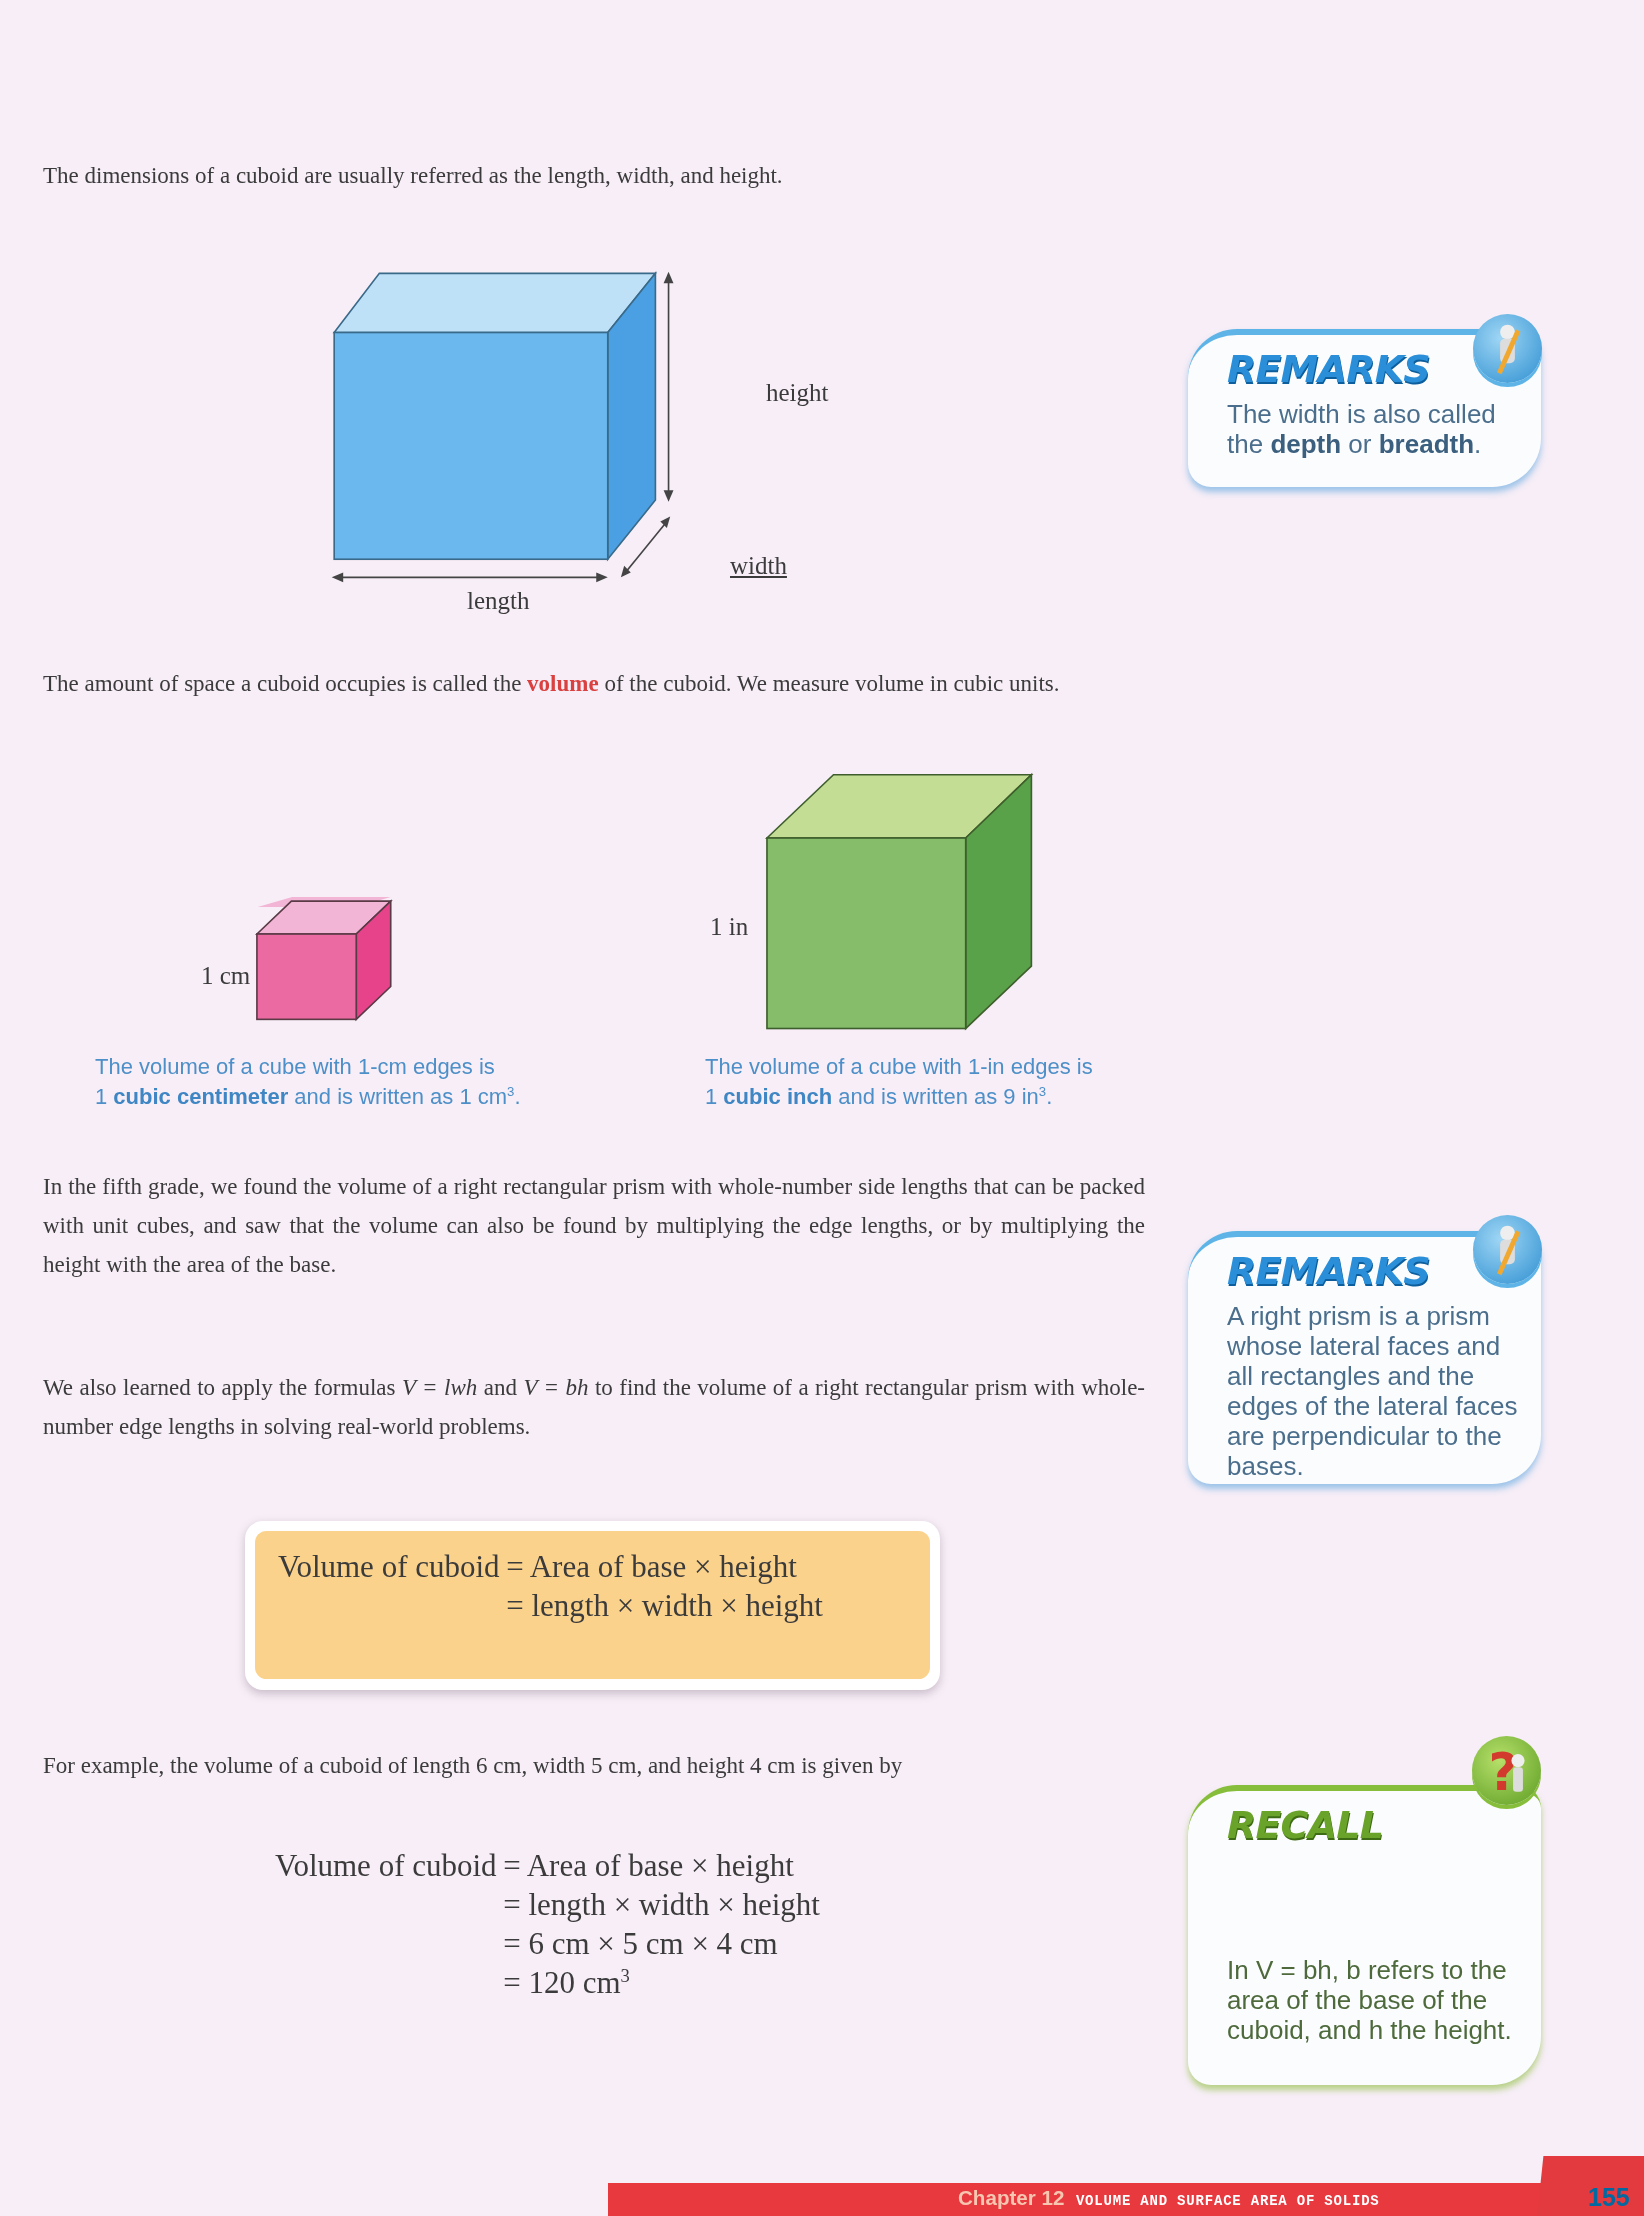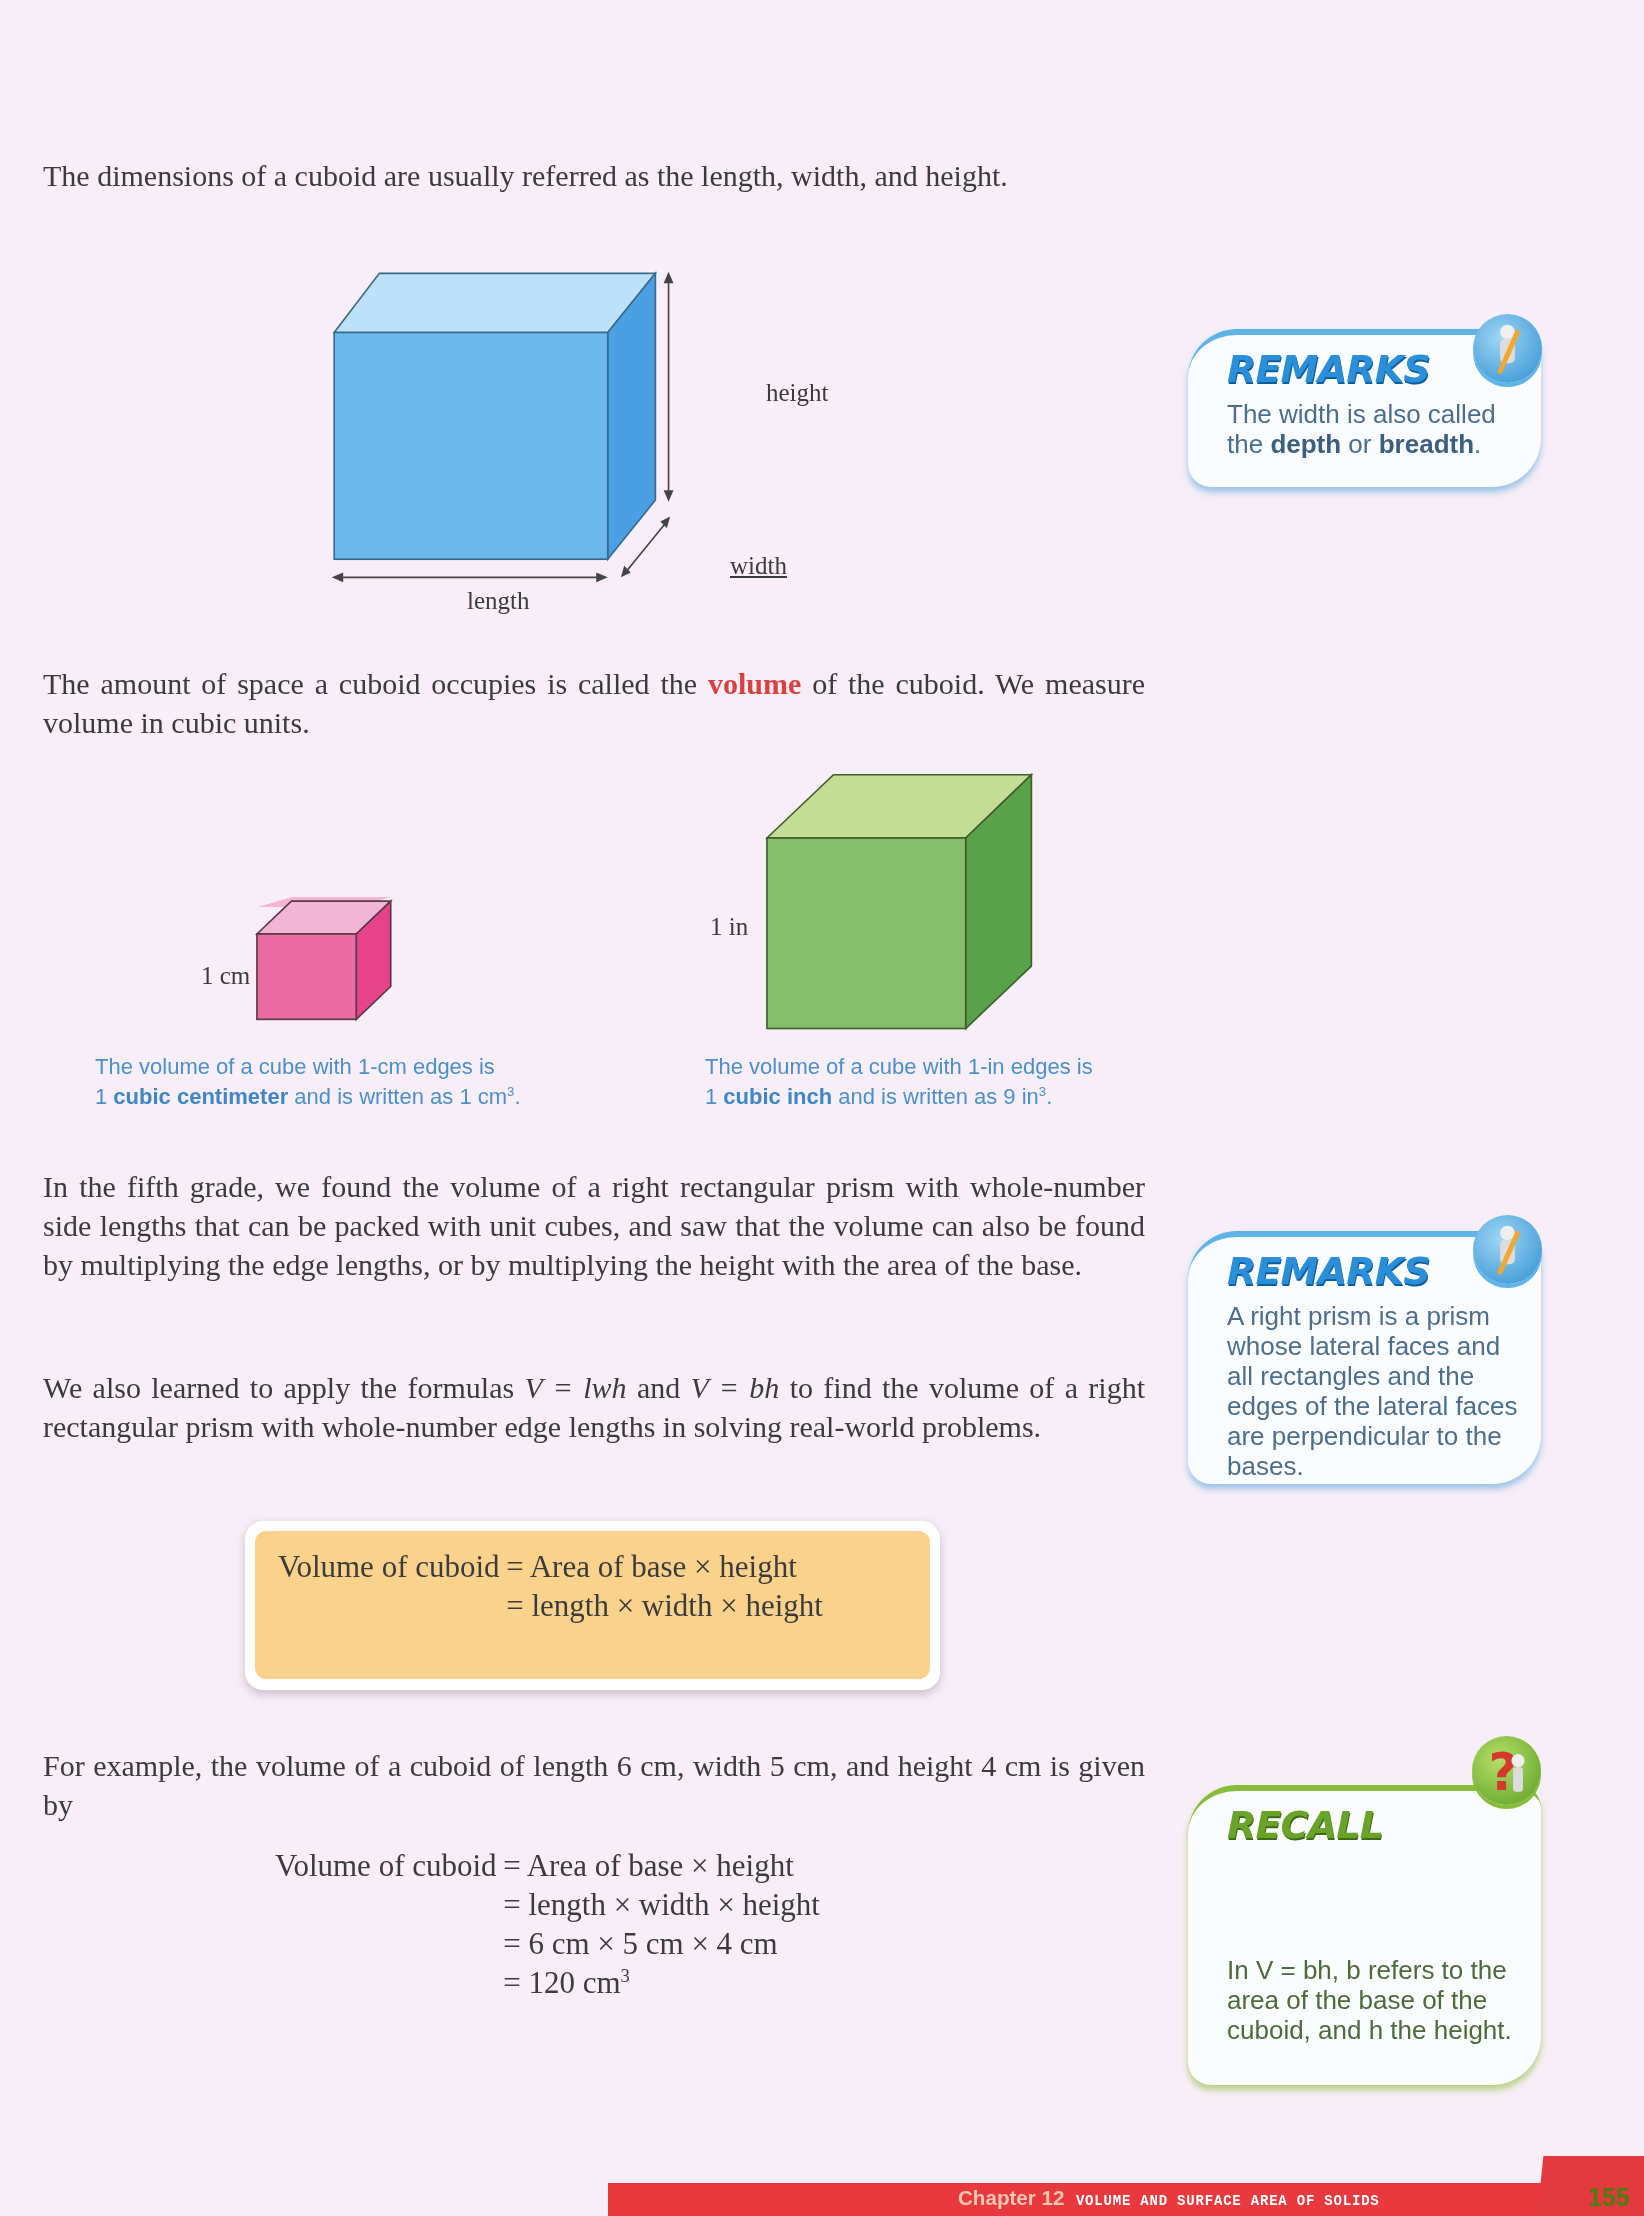--- a/index.html
+++ b/index.html
@@ -5,21 +5,21 @@
   html, body { margin: 0; padding: 0; }
   body {
     width: 1644px; height: 2216px; position: relative; overflow: hidden;
     background: #f7eef7;
     font-family: "DejaVu Serif", "Liberation Serif", serif;
     color: #3a3a3a;
   }
   .para {
     position: absolute; left: 43px; width: 1102px;
     font-family: "Liberation Serif", "DejaVu Serif", serif;
-    font-size: 30px; line-height: 39px; color: #3b3b3b;
+    font-size: 23px; line-height: 39px; color: #3b3b3b;
     text-align: justify;
   }
   .para .hl { color: #d9403f; font-weight: bold; }
   .para i, .eq i { font-style: italic; }
   .figure { position: absolute; }
   .fig-label {
     position: absolute; font-family: "Liberation Serif", serif;
     font-size: 25px; color: #3b3b3b; white-space: nowrap;
   }
   .caption {
@@ -82,21 +82,21 @@
     background: #e23a3e; transform: skewX(-6deg); transform-origin: bottom left;
   }
   .footer-chap {
     position: absolute; left: 958px; top: 2186px;
     font-family: "Liberation Sans", sans-serif; font-size: 20.6px; font-weight: bold;
     color: #f7c6b0; white-space: nowrap;
   }
   .footer-chap .t { color: #ffffff; letter-spacing: 0.8px; font-family: Liberation Mono, monospace; font-size: 14px; }
   .footer-page {
     position: absolute; left: 1588px; top: 2183px;
-    font-family: "Liberation Sans", sans-serif; font-size: 25px; font-weight: bold; color: #4d7c0f;
+    font-family: "Liberation Sans", sans-serif; font-size: 25px; font-weight: bold; color: #0369a1;
   }
 </style>
 </head>
 <body>
 
 <div class="para" style="top:156px;">The dimensions of a cuboid are usually referred as the length, width, and height.</div>
 
 <div class="figure" style="left:312px; top:247px; width:534px; height:378px;">
   <svg width="534" height="378" viewBox="0 0 650 460">
     <polygon points="27,104 82,32 418,32 360,104" fill="#bfe1f7" stroke="#3a6a8a" stroke-width="2"></polygon>

